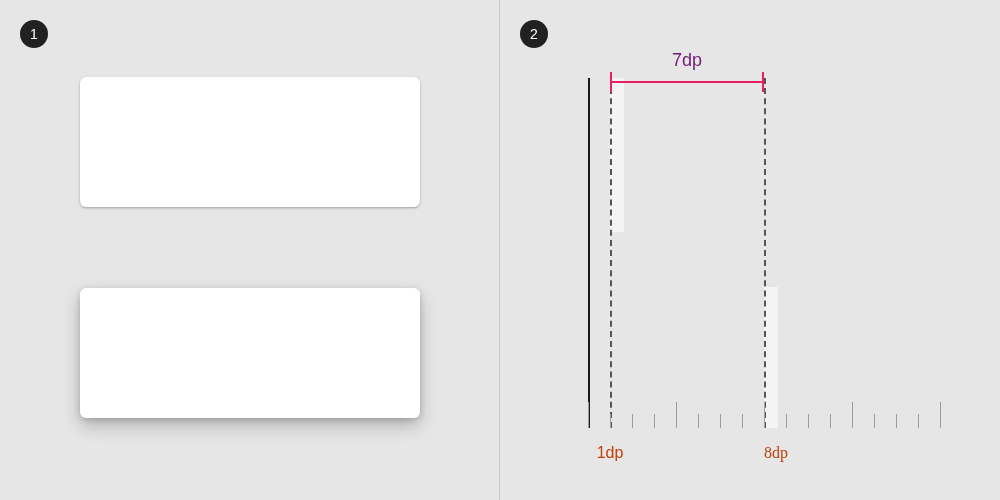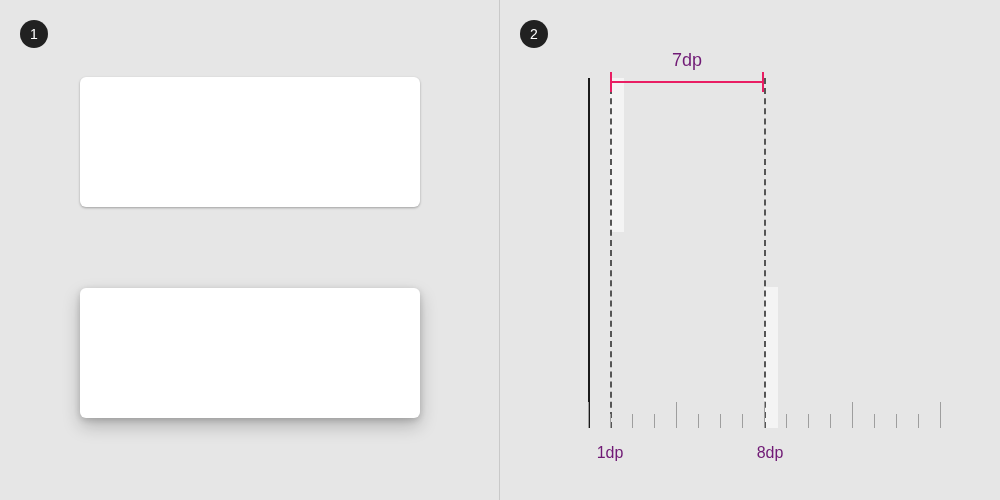--- a/index.html
+++ b/index.html
@@ -135,21 +135,21 @@
     background: #9e9e9e;
   }
   .tick.major { height: 26px; }
   .tick.minor { height: 14px; bottom: 72px; }
 
   
   .tick-label {
     position: absolute;
     bottom: 38px;
     font-size: 16px;
-    color: #701a75;
+    color: #c2410c;
     transform: translateX(-50%);
   }
 </style>
 </head>
 <body>
 
 <div class="panel left">
   <div class="badge">
     <span>1</span>
   </div>
@@ -188,15 +188,15 @@
       <div class="tick minor" style="left: 148px;"></div>
       <div class="tick minor" style="left: 170px;"></div>
       <div class="tick minor" style="left: 192px;"></div>
       <div class="tick minor" style="left: 236px;"></div>
       <div class="tick minor" style="left: 258px;"></div>
       <div class="tick minor" style="left: 280px;"></div>
       <div class="tick minor" style="left: 324px;"></div>
       <div class="tick minor" style="left: 346px;"></div>
       <div class="tick minor" style="left: 368px;"></div>
       <div class="tick-label" style="left: 60px;">1dp</div>
-      <div class="tick-label" style="left: 220px;">8dp</div>
+      <div class="tick-label" style="left: 226px; font-family: Liberation Serif, serif;">8dp</div>
     </div>
 </div>
 
 </body></html>

